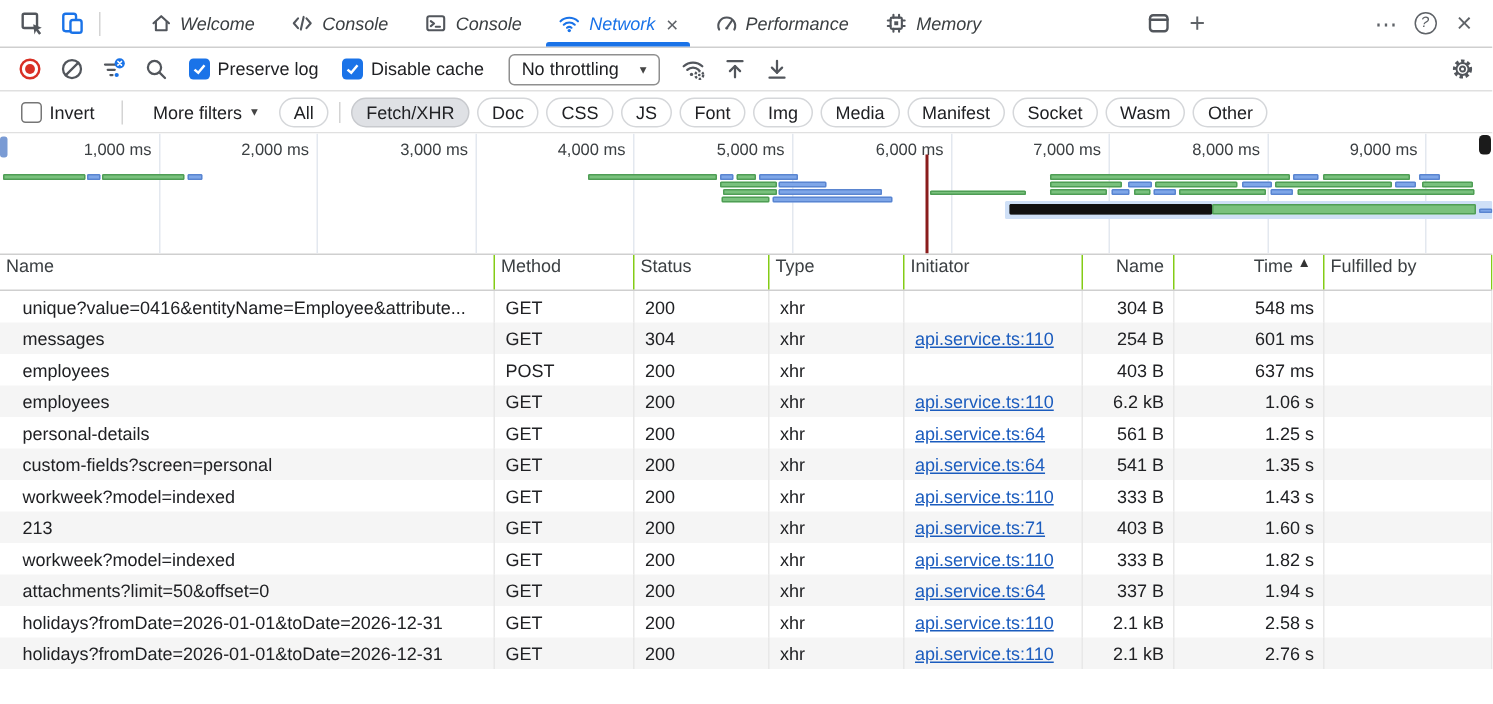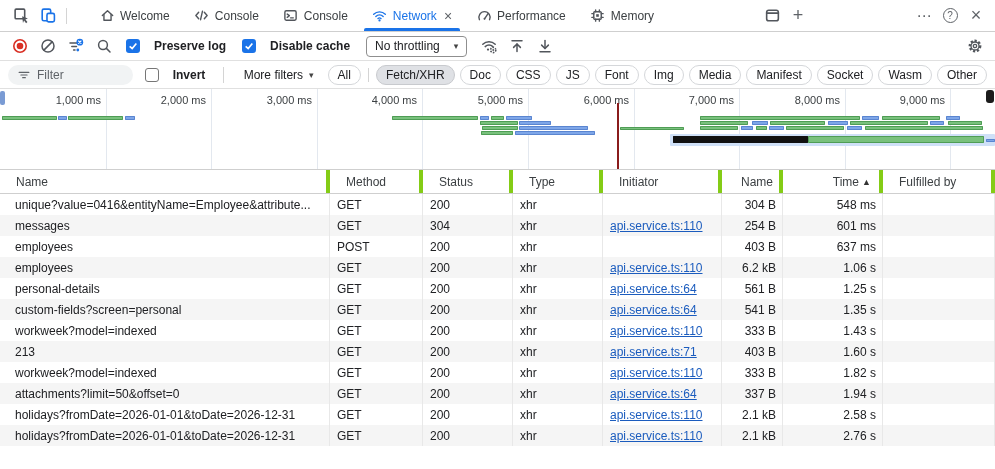--- a/index.html
+++ b/index.html
@@ -1,39 +1,39 @@
 <!DOCTYPE html>
 <html><head>
 <meta charset="utf-8">
 <style>
   * { margin:0; padding:0; box-sizing:border-box; }
   html,body { width:995px; height:469px; overflow:hidden; }
   body { font-family:"Liberation Sans","DejaVu Sans",sans-serif; font-size:12px; color:#202124; background:#fff; }
   .page { position:relative; width:995px; height:469px; background:#fff; }
 
   
-  .tabbar { height:32px; display:flex; align-items:center; border-bottom:1px solid #cfcfcf; background:#fff; padding-left:8px; }
+  .tabbar { height:32px; display:flex; align-items:center; border-bottom:1px solid #cfcfcf; background:#fff; padding-left:8px;font-style:italic; }
   .tbicon { width:26px; height:26px; display:flex; align-items:center; justify-content:center; cursor:pointer; }
   .tbicon svg { width:17px; height:17px; }
   .vsep { width:1px; height:16px; background:#d4d4d4; margin:0 6px; }
   .tabs { display:flex; align-items:center; height:100%; margin-left:14px; flex:1; }
   .tab { display:flex; align-items:center; gap:5px; padding:0 12px; height:100%; cursor:pointer; color:#3c4043; position:relative; white-space:nowrap; }
   .tab .ticon svg { width:15px; height:15px; display:block; }
   .tab.active { color:#1a73e8; font-weight:400; }
   .tab.active::after { content:""; position:absolute; left:4px; right:4px; bottom:0; height:3px; background:#1a73e8; border-radius:2px 2px 0 0; }
   .tab .tclose { font-size:14px; color:#5f6368; margin-left:2px; line-height:1; }
   .rightctl { display:flex; align-items:center; margin-left:auto; padding-right:6px; }
   .glyphbtn { width:26px; height:26px; display:flex; align-items:center; justify-content:center; font-size:15px; color:#5f6368; cursor:pointer; }
   .helpcirc { width:15px; height:15px; border:1.4px solid #5f6368; border-radius:50%; font-size:10px; display:flex; align-items:center; justify-content:center; }
 
   
   .ntoolbar { height:29px; display:flex; align-items:center; border-bottom:1px solid #e0e0e0; padding:0 8px; gap:4px; }
   .ticon { width:24px; height:24px; display:flex; align-items:center; justify-content:center; cursor:pointer; position:relative; }
   .ticon svg { width:16px; height:16px; display:block; }
-  .chk { display:flex; align-items:flex-start; gap:14px; margin:0 6px; cursor:pointer; white-space:nowrap;font-weight:bold; }
+  .chk { display:flex; align-items:flex-start; gap:5px; margin:0 6px; cursor:pointer; white-space:nowrap; }
   .chkbox { width:14px; height:14px; border-radius:3px; background:#1a73e8; display:flex; align-items:center; justify-content:center; }
   .chkbox svg { width:10px; height:10px; }
   .chkbox.empty { background:#fff; border:1.5px solid #767676; }
   .drop { display:flex; align-items:center; gap:14px; border:1px solid #8f8f8f; border-radius:4px; height:21px; padding:0 8px; margin:0 6px; cursor:pointer; white-space:nowrap; }
   .caret { font-size:9px; color:#444; }
   .spacer { flex:1; }
 
   
   .frow { height:28px; display:flex; align-items:center; border-bottom:1px solid #e0e0e0; padding:0 8px; gap:6px; }
   .fpill { display:flex; align-items:center; gap:6px; background:#f1f3f4; border-radius:12px; height:20px; width:295px; padding:0 9px; }
@@ -50,21 +50,21 @@
   .gridline { position:absolute; top:0; bottom:0; width:1px; background:#e3e8ef; }
   .ticklabel { position:absolute; top:5px; font-size:11px; color:#3c4043; transform:translateX(-100%); padding-right:5px; white-space:nowrap; }
   .wbar { position:absolute; border-radius:1px; }
   .redline { position:absolute; top:14px; bottom:0; width:2px; background:#8a1c1c; }
   .ovhandle-l { position:absolute; left:0; top:2px; width:5px; height:14px; background:#7a9bd4; border-radius:2px; }
   .ovhandle-r { position:absolute; right:1px; top:1px; width:8px; height:13px; background:#1b1b1b; border-radius:3px; }
 
   
   .table { position:relative; height:275px; }
   .thead { display:flex; height:24px; border-bottom:1px solid #cfcfcf; background:#fff; }
-  .th { display:flex; align-items:center; padding:0 6px 0 16px; border-right:4px solid #84cc16; color:#3c4043; cursor:pointer; position:relative; white-space:nowrap; overflow:hidden; }
+  .th { display:flex; padding:0 6px 0 4px; border-right:1px solid #84cc16; color:#3c4043; cursor:pointer; position:relative; white-space:nowrap; overflow:hidden; }
   .th.r { justify-content:flex-end; }
   .sortmark { position:absolute; right:8px; font-size:9px; color:#333; }
   .tbody { }
   .trow { display:flex; height:21px; cursor:pointer; }
   .trow.stripe { background:#f5f5f5; }
   .td { display:flex; align-items:center; padding:0 6px 0 7px; border-right:1px solid #e8e8e8; white-space:nowrap; overflow:hidden; text-overflow:ellipsis; }
   .td.r { justify-content:flex-end; }
   .td.namecell { padding-left:15px; }
   .initlink { color:#1b5cbe; text-decoration:underline; cursor:pointer; overflow:hidden; text-overflow:ellipsis; }
   .colrule { position:absolute; top:0; bottom:0; width:1px; background:#ececec; }
@@ -244,28 +244,20 @@
     <div class="ticon">
         <svg viewBox="0 0 16 16">
           <circle cx="8" cy="8" r="5.2" fill="none" stroke="#52565c" stroke-width="2.4" stroke-dasharray="2.2 1.7"></circle>
           <circle cx="8" cy="8" r="4" fill="none" stroke="#52565c" stroke-width="1.3"></circle>
           <circle cx="8" cy="8" r="1.7" fill="none" stroke="#52565c" stroke-width="1.3"></circle>
         </svg>
       </div>
   </div>
 
   <div class="frow">
-    <div class="fpill">
-      <span class="ticon" style="width:14px;height:14px;">
-          <svg viewBox="0 0 16 16">
-            <path d="M2.5,5 13.5,5 M4.5,8 11.5,8 M6.5,11 9.5,11" stroke="#5f6368" stroke-width="1.4" fill="none" stroke-linecap="round"></path>
-          </svg>
-        </span>
-      <input type="text" placeholder="Filter" style="">
-    </div>
     <label class="chk">
       <span class="chkbox empty"></span>
       <span>Invert</span>
     </label>
     <div class="vsep"></div>
     <div class="morefilters">
       <span>More filters</span>
       <span class="caret">▾</span>
     </div>
     <div class="typepills" id="typePills">

